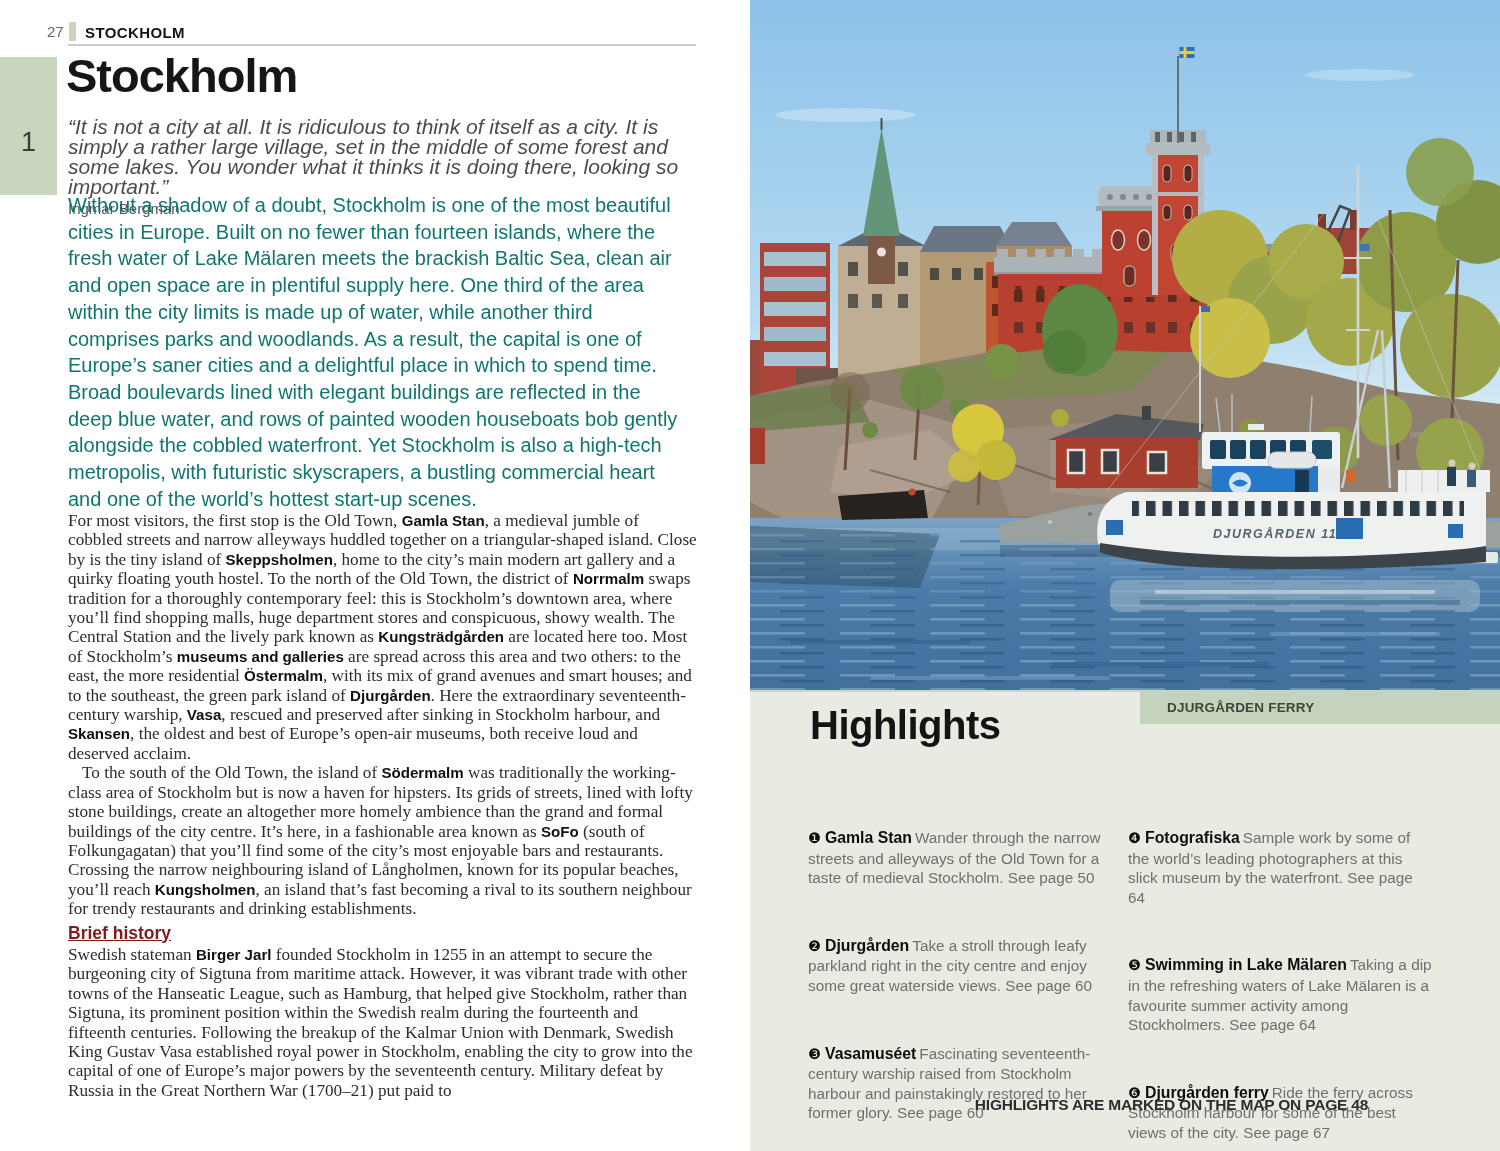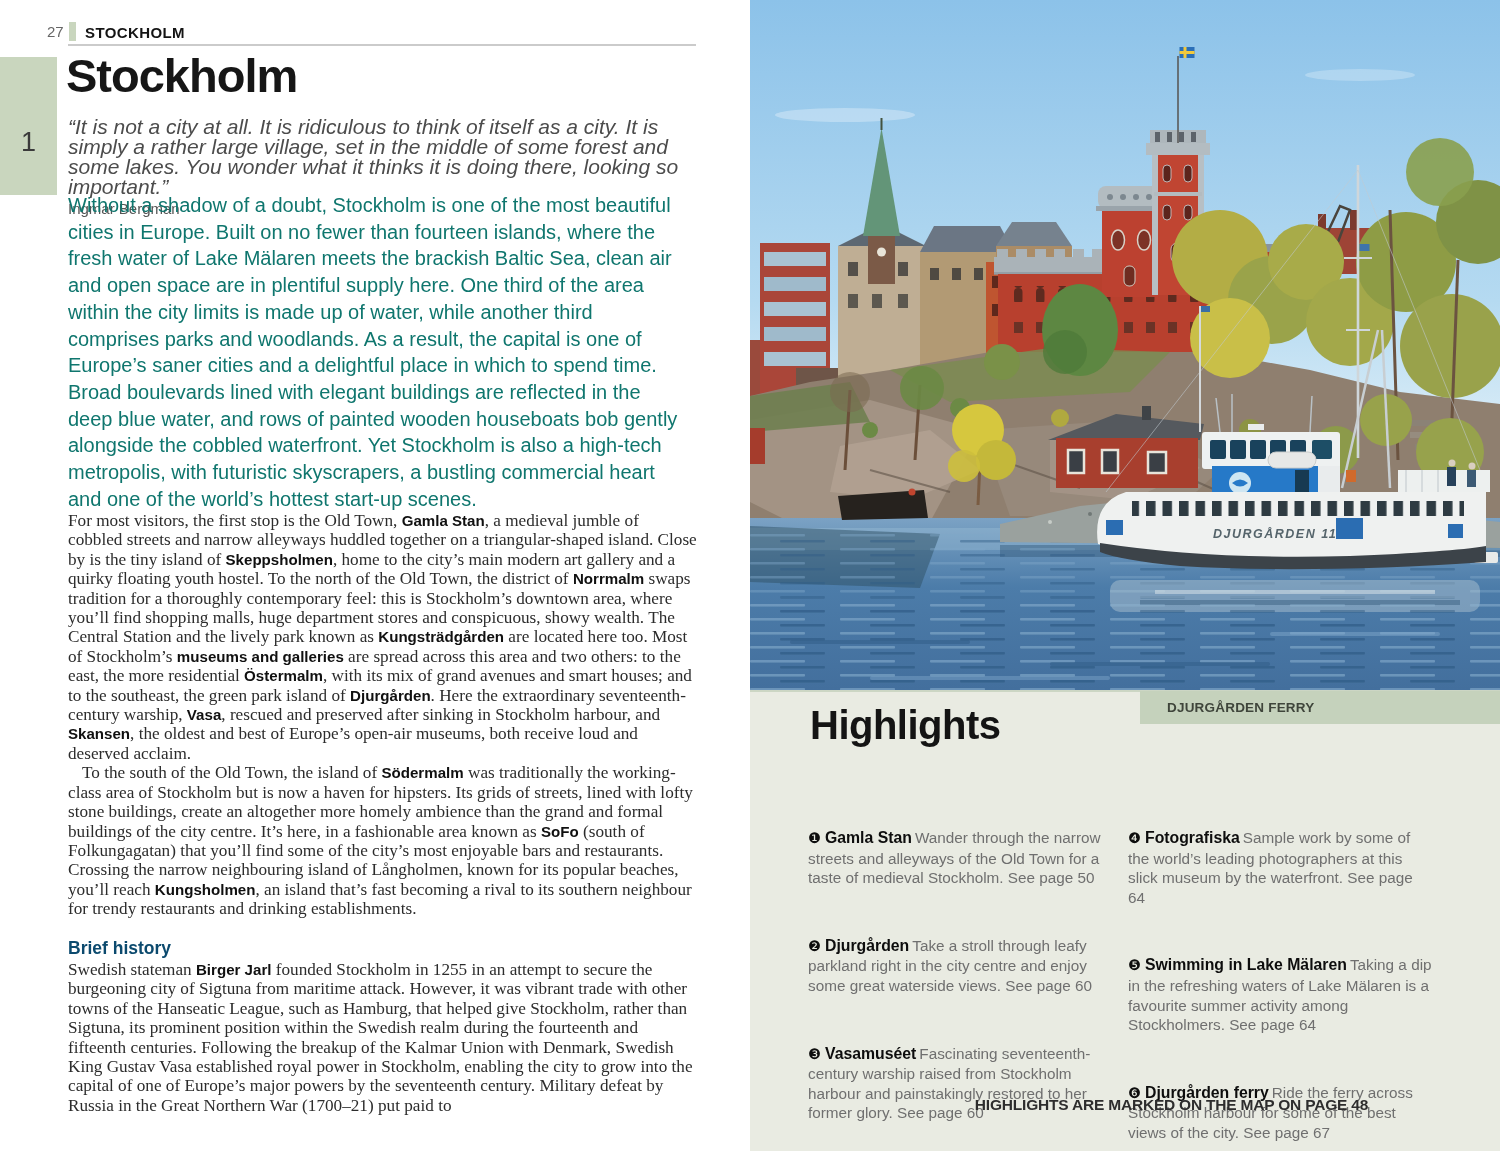--- a/index.html
+++ b/index.html
@@ -18,21 +18,21 @@
   #quote-block{left:68px;top:117px;width:624px;}
   .quote-text{font-style:italic;font-size:21px;line-height:20px;color:#4c4c4c;}
   .quote-attr{font-size:15px;color:#555;margin-top:3px;}
   #intro{left:68px;top:192px;width:616px;font-size:20px;line-height:26.7px;color:#0f766e;}
   #serif-block{left:68px;top:511px;width:629px;font-family:"Liberation Serif",serif;
                font-size:17.2px;line-height:19.4px;color:#2c2c2c;}
   #serif-block p{margin:0;}
   #serif-block p.ind{text-indent:14px;}
   .bt{font-family:"Liberation Sans",sans-serif;font-weight:700;font-size:15.1px;color:#101010;}
   #bh-head{font-family:"Liberation Sans",sans-serif;font-weight:700;font-size:17.5px;
-           color:#0c4a6e;margin:20px 0 2px 0;}
+           color:#7f1d1d;margin:5px 0 2px 0;text-decoration:underline;}
 
   
   #photo-svg{left:750px;top:0;width:750px;height:690px;display:block;}
   #panel{left:750px;top:690px;width:750px;height:461px;background:var(--panel-bg,#e9ebe2);
          border-top:2px solid #ccd6c4;box-sizing:border-box;}
   #photo-caption{left:1140px;top:691px;width:360px;height:33px;background:var(--caption-green,#c5d2bc);
          line-height:33px;padding-left:27px;box-sizing:border-box;font-size:13.5px;font-weight:700;
          color:#3f453b;letter-spacing:.2px;}
   #hl-title{left:810px;top:703px;font-size:40px;font-weight:700;letter-spacing:-.5px;color:#141414;text-align:center;}
   #hl-col1{left:808px;top:780px;width:311px;}

